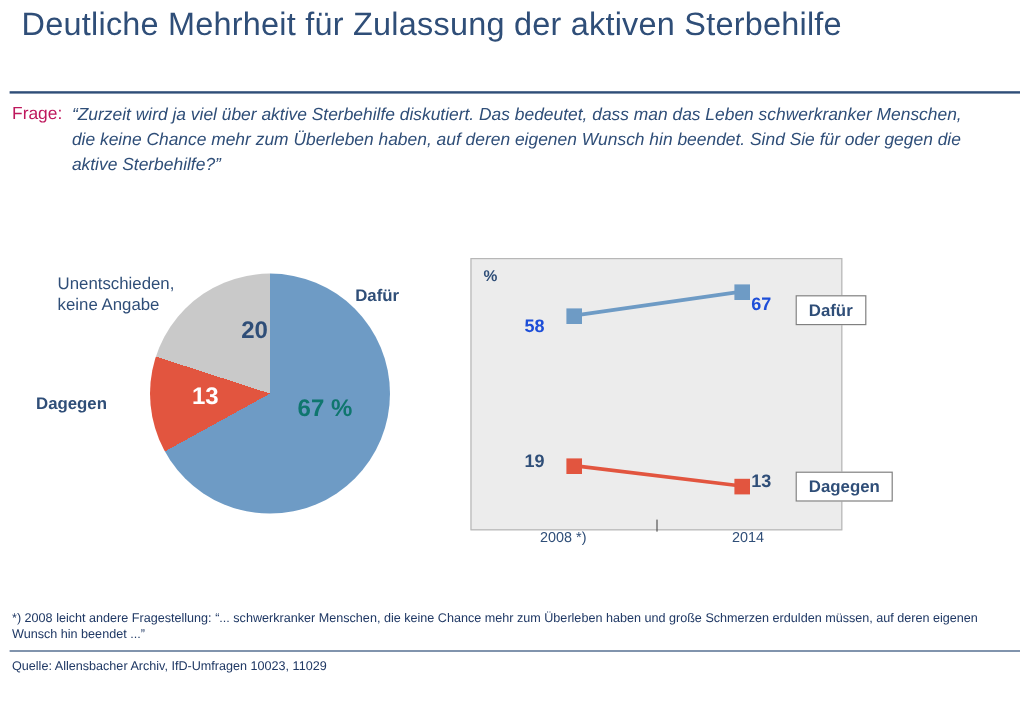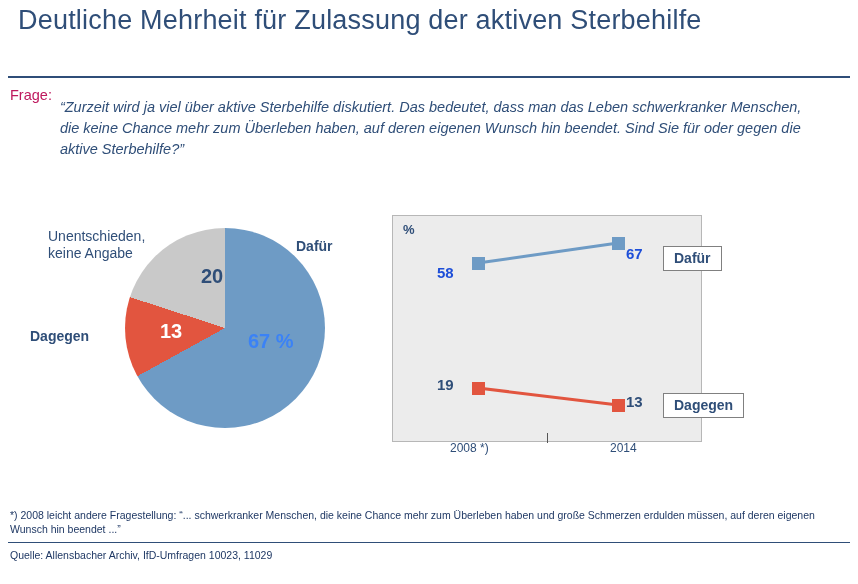--- a/index.html
+++ b/index.html
@@ -54,21 +54,20 @@
     color: #be185d;
     padding-right: 8px;
     white-space: nowrap;
     padding-top: 1px;
   }
   .question-text {
     font-size: 14.5px;
     font-style: italic;
     line-height: 21px;
     color: #2f4e78;
-    margin-top: 11px;
   }
   
   .pie-area {
     position: absolute;
     left: 20px;
     top: 200px;
     width: 350px;
     height: 260px;
   }
   .pie {
@@ -86,21 +85,21 @@
       );
   }
   .pie-val {
     position: absolute;
     font-weight: bold;
     font-size: 20px;
   }
   .pie-val.dafuer {
     left: 228px;
     top: 130px;
-    color: #3b82f6;
+    color: #0f766e;
     font-size: 20px;
   }
   .pie-val.dagegen {
     left: 140px;
     top: 120px;
     color: #ffffff;
   }
   .pie-val.unent {
     left: 181px;
     top: 65px;

